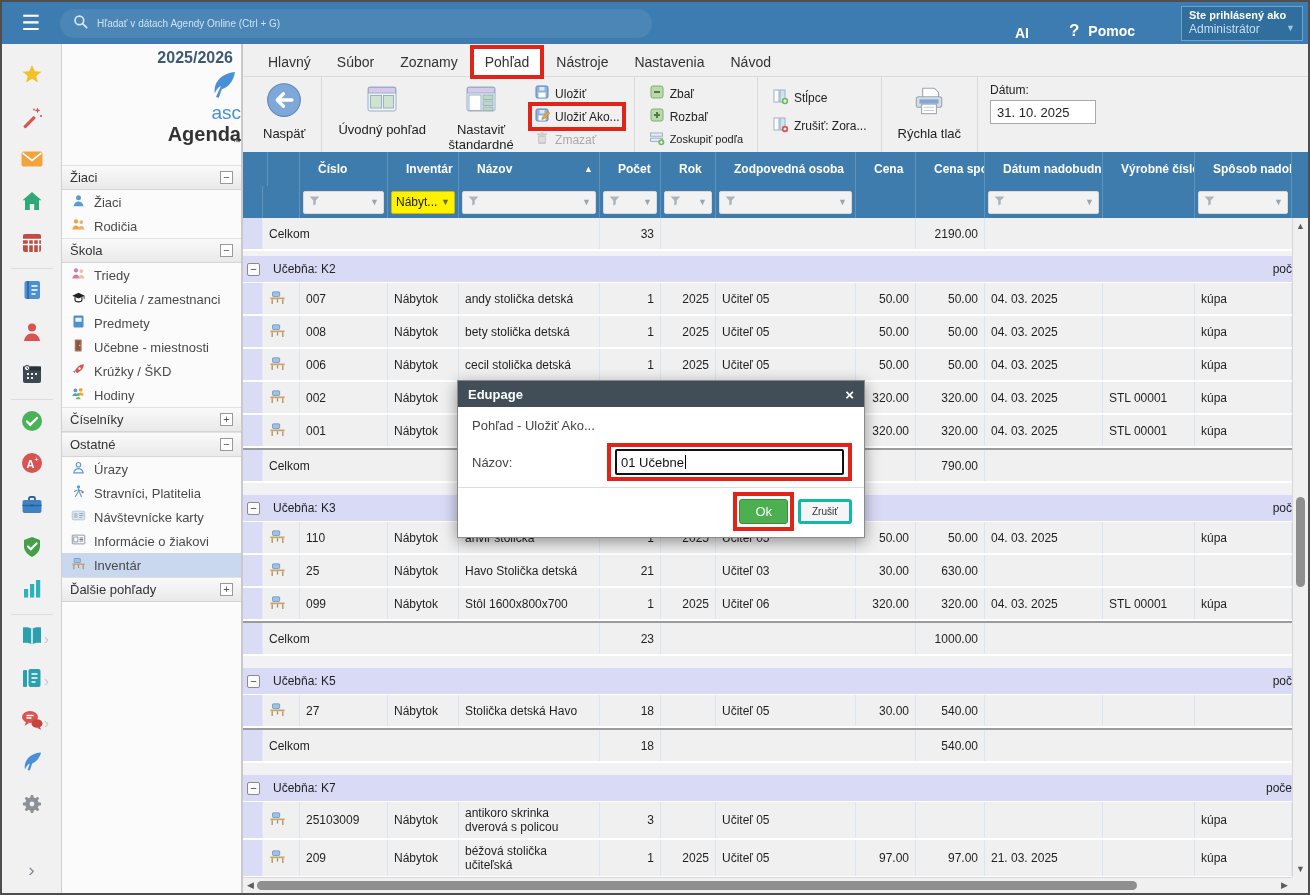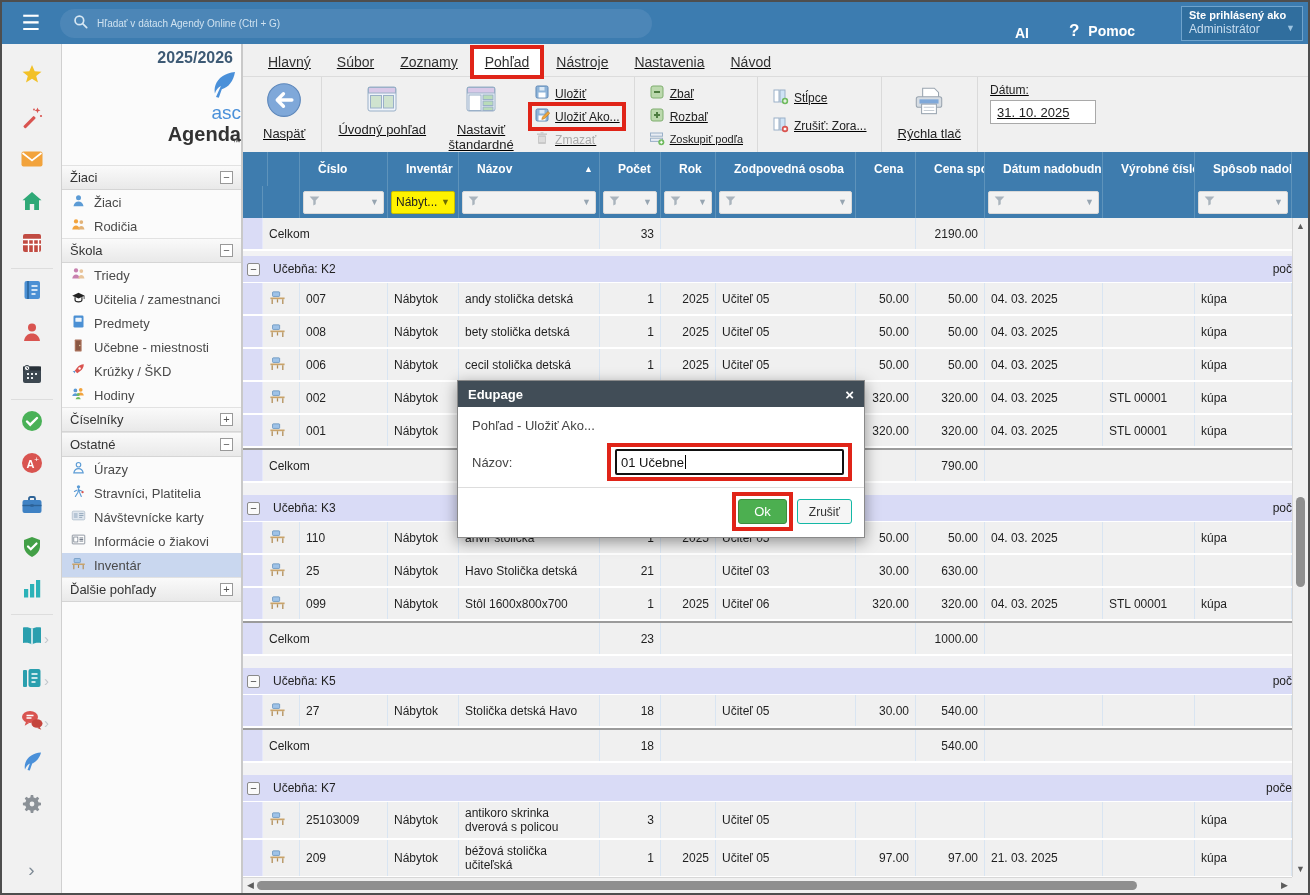--- a/index.html
+++ b/index.html
@@ -29,21 +29,21 @@
   .logo{display:flex;align-items:flex-end;gap:1px;padding:2px 0 9px 10px;flex-direction:column;}
   .logo-asc{color:#4a90d9;font-size:19px;line-height:20px;}
   .logo-agenda{color:#333;font-size:20px;font-weight:bold;line-height:21px;}
   .logo-tm{font-size:9px;color:#333;position:relative;top:-9px;}
   .section-h{height:23px;background:linear-gradient(#fafafa,#e9e9e9);border-top:1px solid #e2e2e2;border-bottom:1px solid #d5d5d5;display:flex;align-items:center;padding:0 8px;color:#333;cursor:pointer;}
   .section-h .pm{margin-left:auto;width:13px;height:13px;border:1px solid #999;background:#fff;font-size:11px;line-height:11px;text-align:center;color:#555;box-sizing:border-box;}
   .side-item{height:24px;display:flex;align-items:center;gap:8px;padding:0 9px;color:#4a4a4a;cursor:pointer;white-space:nowrap;overflow:hidden;}
   .side-item.selected{background:#c9d7ef;}
   .side-item svg{flex:none;}
   
-  .main{position:absolute;left:240px;top:42px;right:0;bottom:0;background:#fdba74;border-left:1px solid #c9c9c9;box-sizing:border-box;text-decoration:underline;}
+  .main{position:absolute;left:240px;top:42px;right:0;bottom:0;background:#fdba74;border-left:1px solid #c9c9c9;box-sizing:border-box;}
   .menubar{height:33px;display:flex;align-items:flex-end;padding-left:14px;background:#f0f0f0;border-bottom:1px solid #dcdcdc;box-sizing:border-box;}
   .menu-item{padding:6px 11px;font-size:14px;color:#333;margin-right:4px;cursor:pointer;white-space:nowrap;}
   .menu-item.active{background:#fff;border:1px solid #b9b9b9;border-bottom:none;position:relative;}
   .toolbar{height:75px;background:#f0f0f0;display:flex;align-items:stretch;padding-left:4px;}
   .tgroup{display:flex;padding:5px 8px;border-right:1px solid #dadada;}
   .tcol{display:flex;flex-direction:column;align-items:center;gap:4px;padding:0 8px;}
   .tcol .lbl{font-size:13px;color:#222;text-align:center;line-height:15px;white-space:nowrap;}
   .tcol .lbl.small{font-size:13px;}
   .tstack{display:flex;flex-direction:column;justify-content:flex-start;gap:4px;padding:2px 6px;}
   .tbtn-sm{display:flex;align-items:center;gap:5px;font-size:12px;color:#222;cursor:pointer;position:relative;white-space:nowrap;}
@@ -93,21 +93,21 @@
   .dlg-close{margin-left:auto;font-size:15px;font-weight:bold;cursor:pointer;}
   .dlg-body{padding:11px 14px 0;}
   .dlg-msg{font-size:13px;color:#444;margin-bottom:16px;}
   .dlg-row{display:flex;align-items:center;margin-bottom:12px;}
   .dlg-label{font-size:13px;color:#444;width:143px;flex:none;}
   .input-wrap{flex:1;position:relative;margin-right:6px;}
   .dlg-input{height:22px;border:2px solid #111;border-radius:2px;font-size:13px;color:#111;padding:0 4px;display:flex;align-items:center;background:#fff;cursor:text;}
   .caret{display:inline-block;width:1px;height:14px;background:#000;margin-left:1px;}
   .dlg-footer{border-top:1px solid #ddd;padding:11px 12px 13px;display:flex;justify-content:flex-end;gap:10px;}
   .btn-ok{background:#4caf50;color:#fff;border:1px solid #3d8b40;border-radius:3px;padding:4px 15px;font-size:13px;position:relative;cursor:pointer;}
-  .btn-cancel{background:#f5f5f5;color:#333;border:1px solid #14b8a6;border-radius:3px;padding:4px 11px;font-size:12px;cursor:pointer;}
+  .btn-cancel{background:#f5f5f5;color:#333;border:3px solid #14b8a6;border-radius:3px;padding:4px 11px;font-size:10px;cursor:pointer;}
   
   .annotation{position:absolute;border:4px solid #e02418;z-index:60;pointer-events:none;}
 </style>
 </head>
 <body>
 
 <div id="app">
 
   <div class="topbar">
     <div class="hamburger">☰</div>

